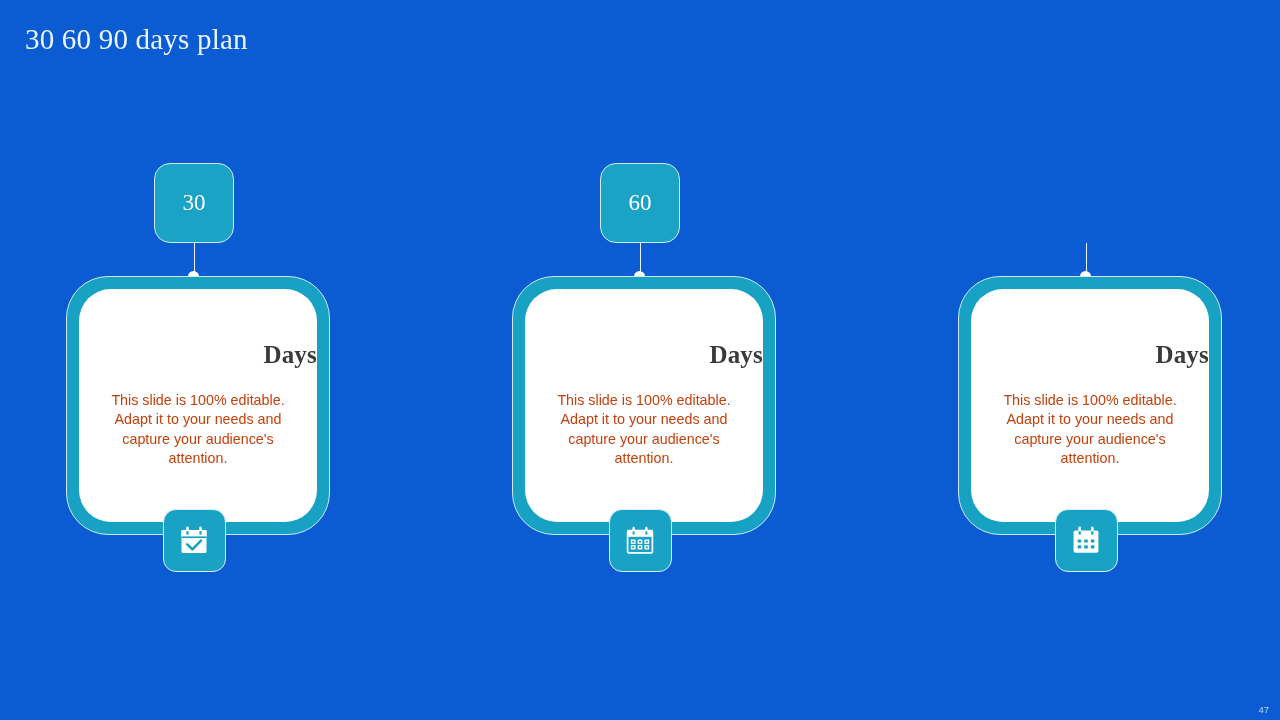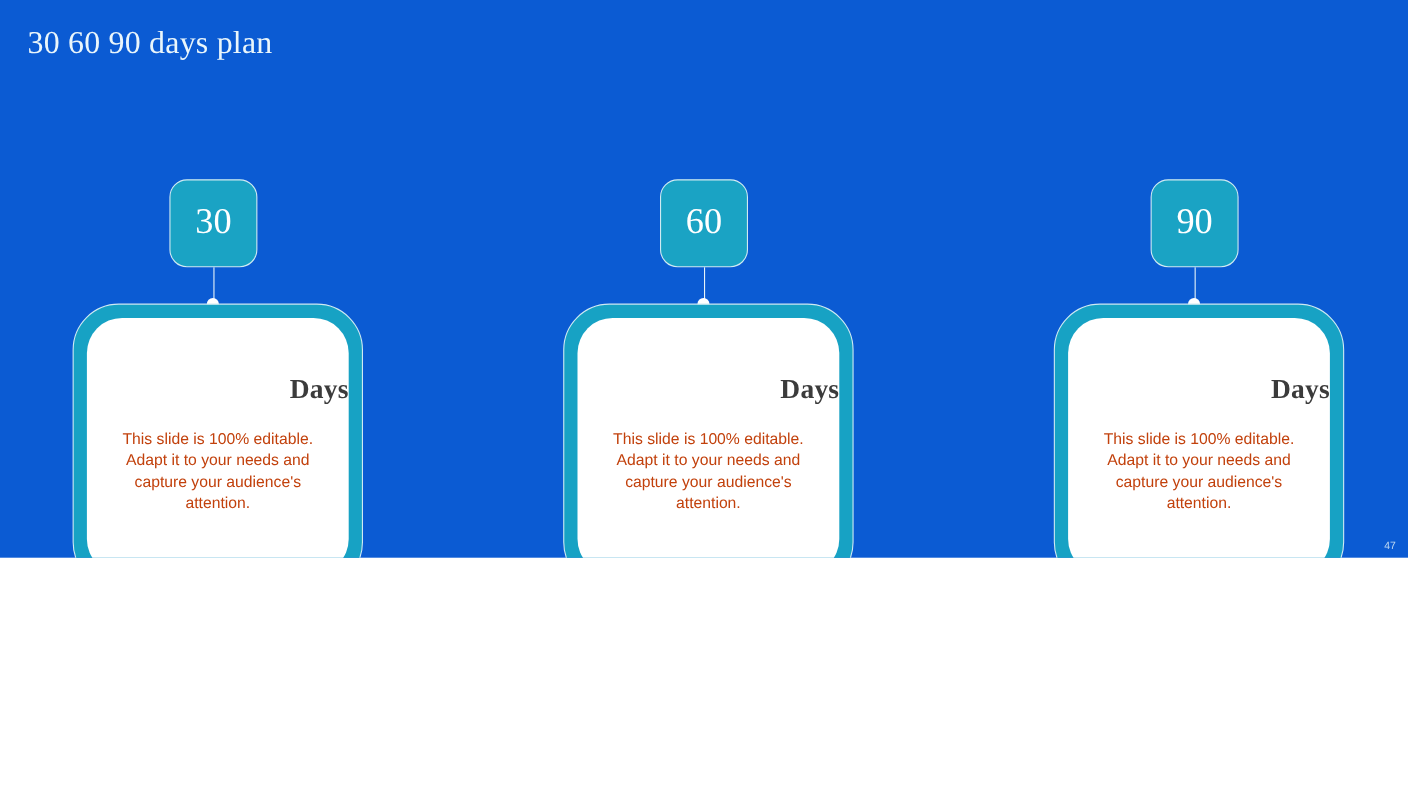--- a/index.html
+++ b/index.html
@@ -8,21 +8,21 @@
   }
   body {
     width: 1280px;
     height: 720px;
     overflow: hidden;
     font-family: "Liberation Sans", sans-serif;
   }
   #slide {
     position: relative;
     width: 1280px;
-    height: 507px;
+    height: 720px;
     background: #0B5BD3;
     overflow: hidden;
   }
 
   
   #slide-title {
     position: absolute;
     left: 25px;
     top: 21px;
     font-family: "Liberation Serif", serif;
@@ -54,21 +54,21 @@
     border-radius: 16px;
     background: #1AA3C4;
     border: 1.4px solid #CFEAF2;
     box-sizing: border-box;
     display: flex;
     align-items: center;
     justify-content: center;
   }
   .badge-number {
     font-family: "Liberation Serif", serif;
-    font-size: 33px;
+    font-size: 23px;
     font-weight: 400;
     color: #FFFFFF;
     line-height: 1;
     padding-bottom: 2px;
   }
 
   
   .connector-line {
     position: absolute;
     left: 147.5px;
@@ -230,23 +230,20 @@
           <rect x="8.5" y="21.8" width="3.4" height="3.0"></rect>
           <rect x="15.3" y="21.8" width="3.4" height="3.0"></rect>
           <rect x="22.1" y="21.8" width="3.4" height="3.0"></rect>
         </g>
       </svg>
     </div>
   </div>
 
   <div class="column" id="col-2">
 
-    <div class="badge">
-      <span class="badge-number">90</span>
-    </div>
 
     <div class="connector-line"></div>
     <div class="connector-dot"></div>
 
     <div class="card-outer">
       <div class="card-inner">
         <div class="card-heading">Days</div>
         <div class="card-body">This slide is 100% editable. Adapt it to your needs and capture your audience's attention.</div>
       </div>
     </div>

